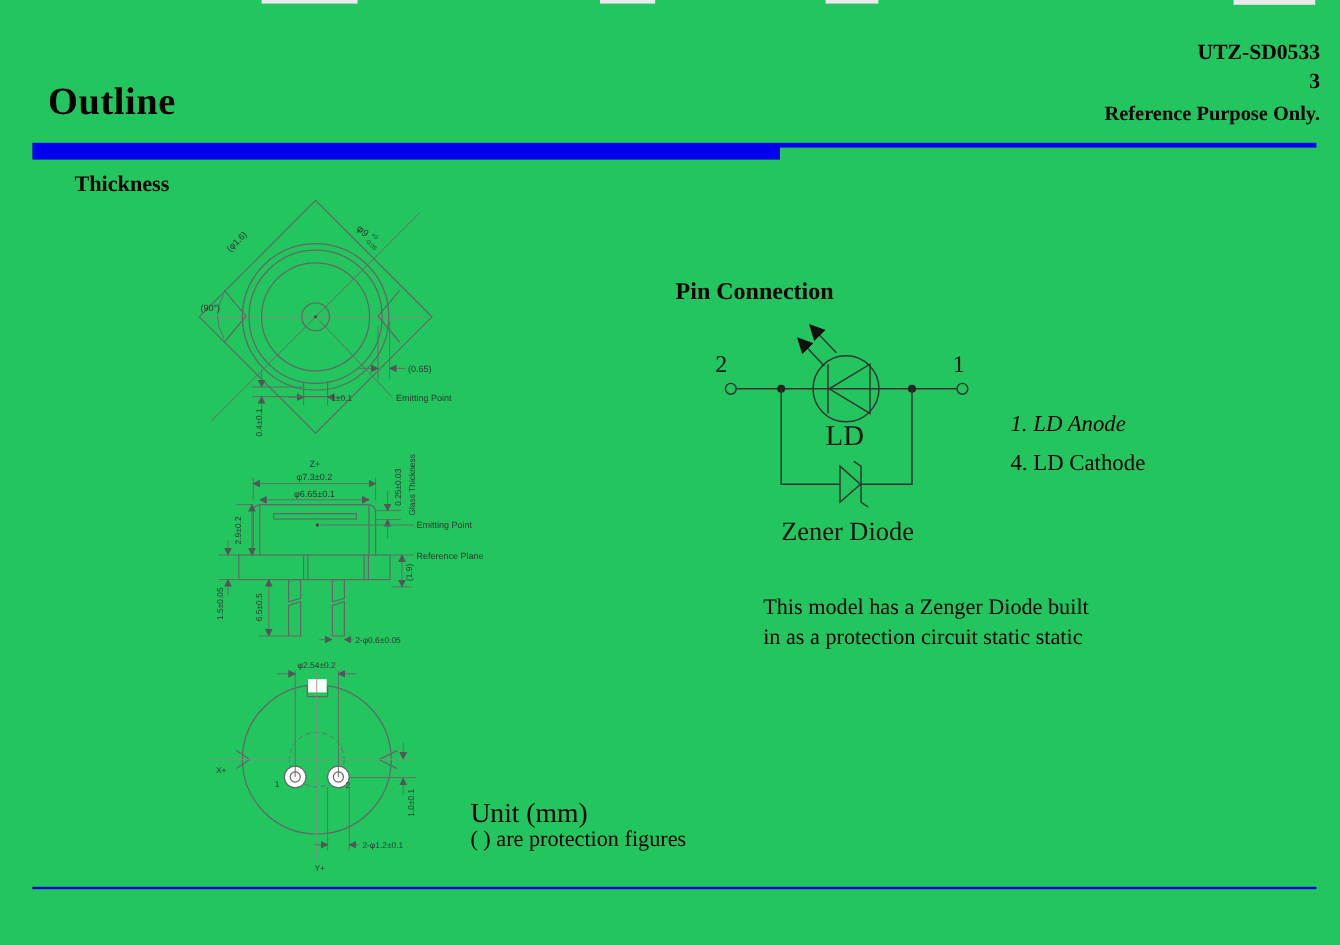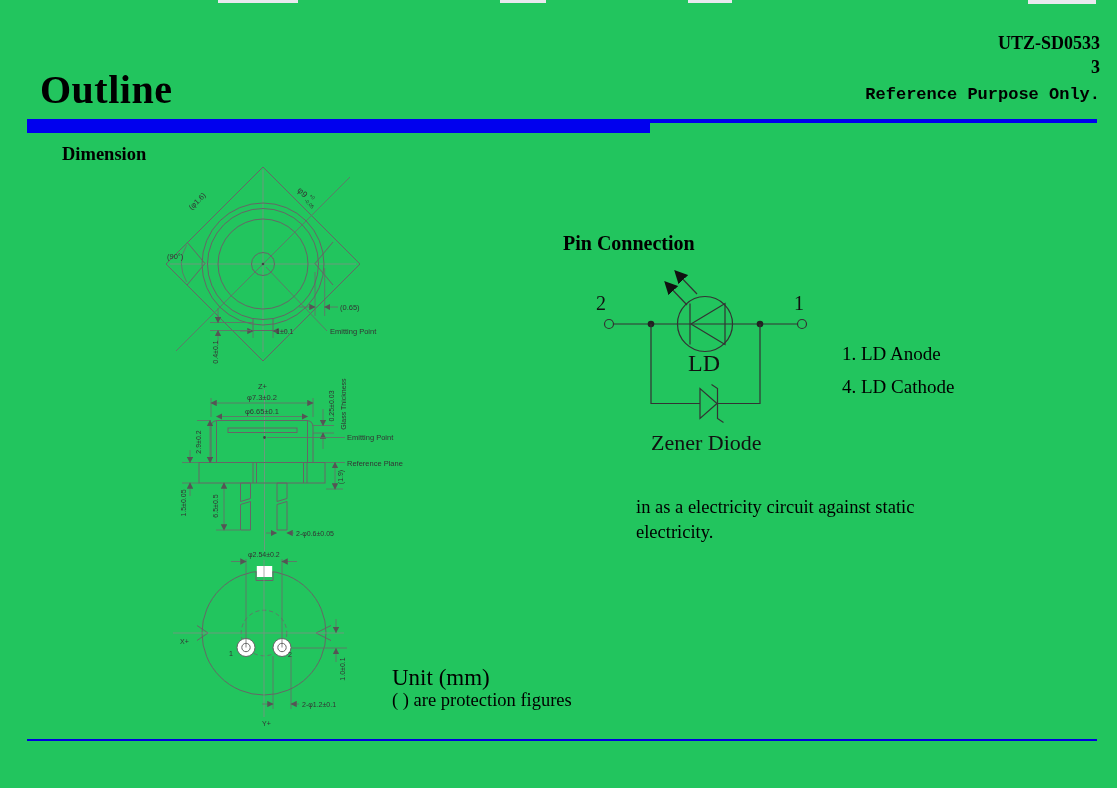--- a/index.html
+++ b/index.html
@@ -4,27 +4,27 @@
 <style>
   html,body{margin:0;padding:0;background:#fff;}
   .page{position:relative;width:1117px;height:788px;background:#22c55e;overflow:hidden;
         font-family:"Liberation Serif",serif;color:#000;}
   .abs{position:absolute;}
   .serif{font-family:"Liberation Serif",serif;}
   .b{font-weight:bold;}
   .hdr-right{right:17px;text-align:right;white-space:nowrap;}
   .doc-num{top:33px;font-size:18px;}
   .page-num{top:57px;font-size:18px;}
-  .purpose{top:85px;font-size:17px;font-family:Liberation Mono, monospace;}
-  .outline-title{left:40px;top:66px;font-size:40px;letter-spacing:.5px;}
+  .purpose{top:85px;font-size:17px;}
+  .outline-title{left:40px;top:66px;font-size:32px;letter-spacing:.5px;}
   .rule-thick{left:27px;top:119px;width:623px;height:14px;}
   .rule-thin{left:650px;top:119px;width:447px;height:3.5px;}
   .dim-heading{left:62px;top:144px;font-size:18.5px;}
   .pc-heading{left:563px;top:232px;font-size:20px;text-align:right;}
-  .legend1{left:842px;top:343px;font-size:19px;}
+  .legend1{left:842px;top:343px;font-size:19px;font-style:italic;}
   .legend2{left:842px;top:376px;font-size:19px;}
   .notes{left:636px;top:495px;font-size:18.5px;line-height:24.6px;}
   .unit-note{left:392px;top:665px;font-size:23px;}
   .ref-note{left:392px;top:690px;font-size:18.5px;}
   .bottom-rule{left:27px;top:739px;width:1070px;height:2px;}
   .model{left:54px;top:753px;font-size:22px;letter-spacing:.5px;}
   .edge-mark{top:0;background:#e9e9ee;height:3px;}
   svg text{font-family:"Liberation Sans",sans-serif;fill:#333;}
   svg text.big{font-family:"Liberation Serif",serif;fill:#111;}
   .ln{stroke:#666;stroke-width:1;fill:none;}
@@ -42,27 +42,27 @@
   <div class="abs edge-mark" style="left:688px;width:44px;"></div>
   <div class="abs edge-mark" style="left:1028px;width:68px;height:4px;"></div>
 
   <div class="abs serif b hdr-right doc-num">UTZ-SD0533</div>
   <div class="abs serif b hdr-right page-num">3</div>
   <div class="abs serif b hdr-right purpose">Reference Purpose Only.</div>
   <div class="abs serif b outline-title">Outline</div>
   <div class="abs rule-thick" style="background:#0000ee;"></div>
   <div class="abs rule-thin" style="background:#0000ee;"></div>
 
-  <div class="abs serif b dim-heading">Dimension</div>
+  <div class="abs serif b dim-heading">Thickness</div>
   <div class="abs serif b pc-heading">Pin Connection</div>
   <div class="abs serif legend1">1. LD Anode</div>
   <div class="abs serif legend2">4. LD Cathode</div>
   <div class="abs serif notes">
-    <div>in as a electricity circuit against static</div>
-    <div>electricity.</div>
+    <div>This model has a Zenger Diode built</div>
+    <div>in as a protection circuit static static</div>
   </div>
   <div class="abs serif unit-note">Unit (mm)</div>
   <div class="abs serif ref-note">( ) are protection figures</div>
   <div class="abs bottom-rule" style="background:#0000dd;"></div>
 
   <svg class="abs" style="left:0;top:0;" width="1117" height="788" viewBox="0 0 1117 788">
     <defs>
       <marker id="ar" viewBox="0 0 10 10" refX="9" refY="5" markerWidth="8" markerHeight="8" orient="auto-start-reverse">
         <path d="M0,0L10,5L0,10z" fill="#555"></path>
       </marker>

